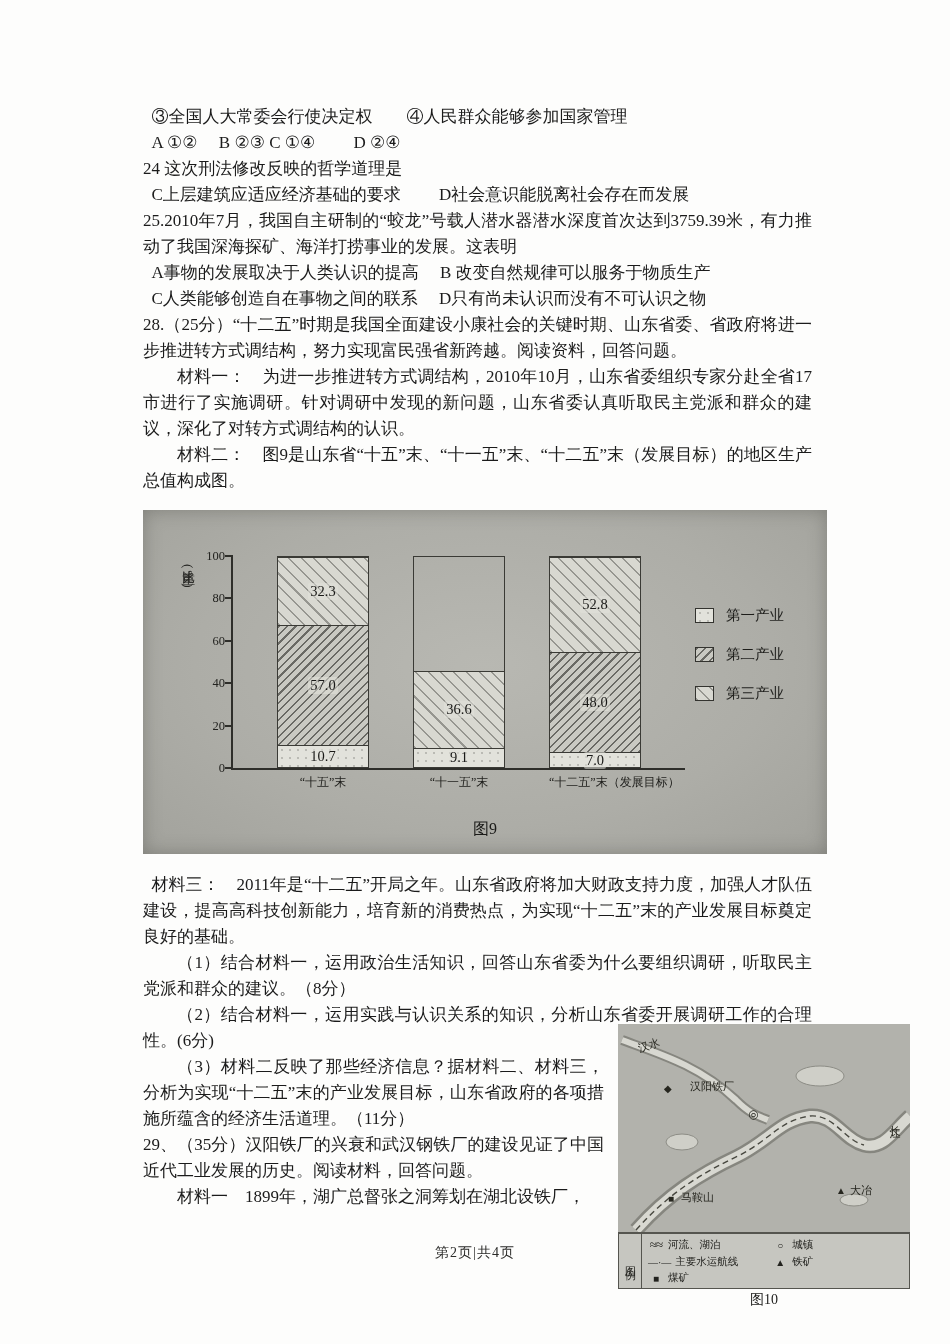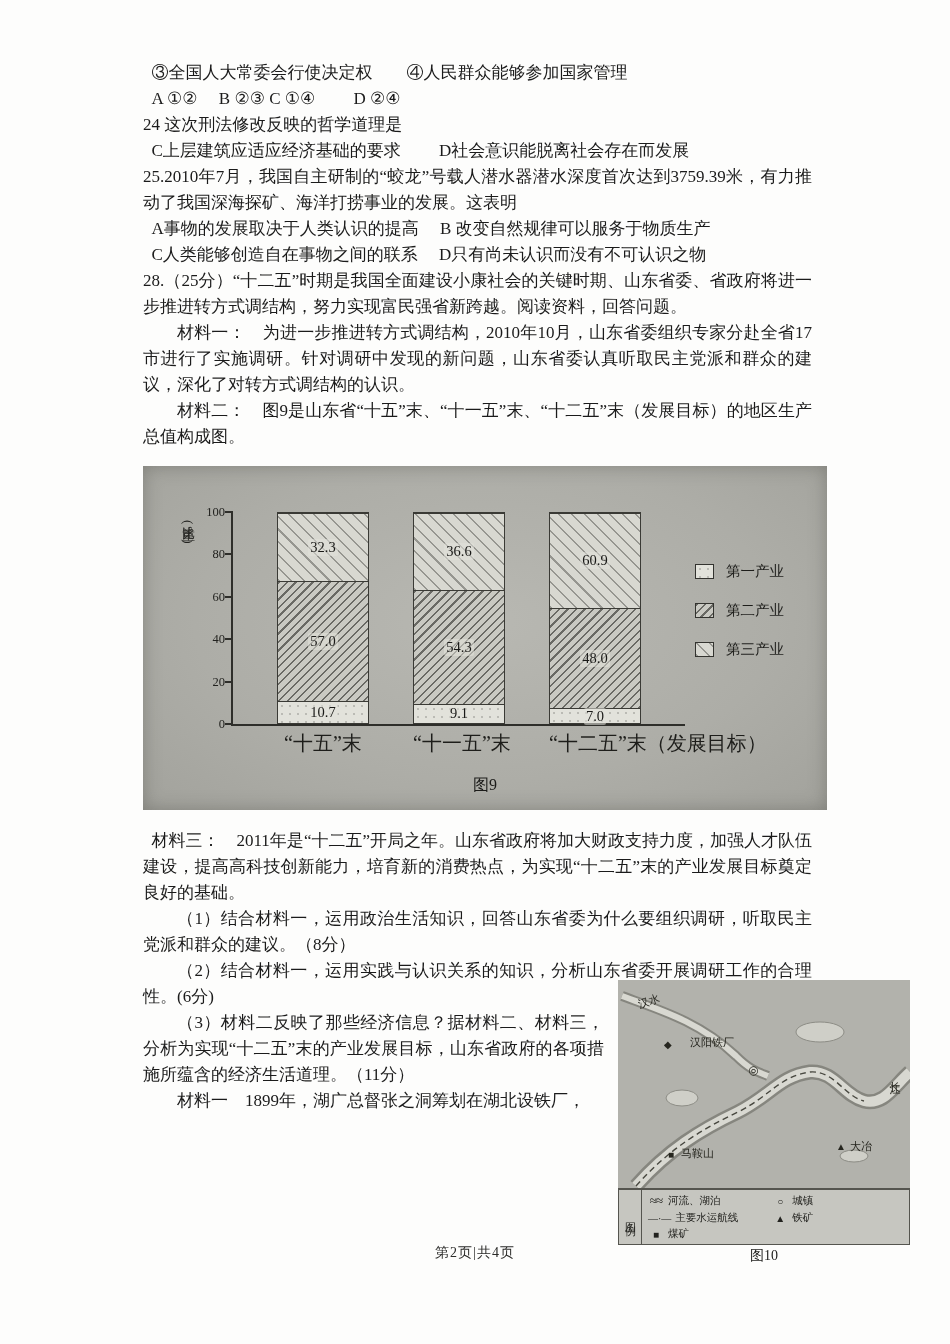--- a/index.html
+++ b/index.html
@@ -5,21 +5,21 @@
   html,body { margin:0; padding:0; background:#e9e9e7; }
   .page {
     position: relative;
     width: 950px; height: 1344px;
     margin: 0 auto;
     background: #fdfdfc;
     overflow: hidden;
     font-family: "Liberation Serif", "DejaVu Serif", serif;
     color: #1b1b1b;
   }
-  .content { padding: 60px 138px 0 143px; }
+  .content { padding: 104px 138px 0 143px; }
   p.ln { margin:0; font-size:17px; line-height:26px; text-align:justify; }
   .i0 { text-indent:0; } .i05 { text-indent:0.5em; } .i2 { text-indent:2em; }
 
   
   .fig9 {
     position: relative; width: 684px; height: 344px;
     margin: 16px 0 18px 0;
     background: radial-gradient(ellipse at 50% 45%, #b8b8b2 0%, #adada7 60%, #a2a29c 100%);
     box-shadow: inset 0 0 18px rgba(60,60,55,.35);
   }
@@ -44,21 +44,21 @@
          display:flex; align-items:center; justify-content:center; overflow:visible; }
   .seg-0 { background:#e2e2db;
            background-image: radial-gradient(rgba(70,70,64,.25) 1px, transparent 1px);
            background-size: 8px 8px; }
   .seg-1 { background:#c9c9c2;
            background-image: repeating-linear-gradient(135deg, rgba(42,42,38,.6) 0 1.5px, transparent 1.5px 6px); }
   .seg-2 { background:#d8d8d1;
            background-image: repeating-linear-gradient(45deg, rgba(42,42,38,.38) 0 1.5px, transparent 1.5px 9px); }
   .seg-label { font-size:14.5px; color:#191917; background:rgba(226,226,219,.55); padding:0 2px; border-radius:2px; }
   .xlabel { position:absolute; top:100%; margin-top:6px; width:100%; text-align:center;
-            font-size:20px; white-space:nowrap; color:#1d1d1a; }
+            font-size:12px; white-space:nowrap; color:#1d1d1a; }
   .chart-legend { position:absolute; left:552px; top:96px; }
   .lg-row { display:flex; align-items:center; gap:12px; margin-bottom:20px; }
   .lg-key { width:17px; height:13px; border:1px solid #33332f; display:inline-block; }
   .lg-label { font-size:14.5px; color:#1d1d1a; white-space:nowrap; }
   .fig9-cap { position:absolute; bottom:14px; left:0; width:100%; text-align:center; font-size:16px; color:#1b1b19; }
 
   
   .wrapzone { overflow:visible; }
   .fig10 {
     float:right; width:292px; margin:-30px -98px 6px 14px;
@@ -125,39 +125,36 @@
                 <span class="seg-label">32.3</span>
               </div>
             </div>
             <div class="xlabel">“十五”末</div>
           </div>
           <div class="bar-col">
             <div class="bar">
               <div class="seg seg-0" style="height: 9.1%;">
                 <span class="seg-label">9.1</span>
               </div>
-              <div class="seg seg-1" style="height: 54.3%;">
-                <span class="seg-label">54.3</span>
-              </div>
               <div class="seg seg-2" style="height: 36.6%;">
                 <span class="seg-label">36.6</span>
               </div>
             </div>
             <div class="xlabel">“十一五”末</div>
           </div>
           <div class="bar-col">
             <div class="bar">
               <div class="seg seg-0" style="height: 7%;">
                 <span class="seg-label">7.0</span>
               </div>
               <div class="seg seg-1" style="height: 48%;">
                 <span class="seg-label">48.0</span>
               </div>
               <div class="seg seg-2" style="height: 45%;">
-                <span class="seg-label">60.9</span>
+                <span class="seg-label">52.8</span>
               </div>
             </div>
             <div class="xlabel">“十二五”末（发展目标）</div>
           </div>
         </div>
       <div class="chart-legend" id="chart-legend">
           <div class="lg-row">
             <span class="lg-key seg-0"></span>
             <span class="lg-label">第一产业</span>
           </div>
@@ -228,19 +225,20 @@
               <div class="ml-item">
                 <span class="ml-sym sym-coal">■</span>
                 <span class="ml-label">煤矿</span>
               </div>
             </div>
         </div>
         <figcaption class="fig10-cap">图10</figcaption>
       </figure>
 
       <p class="ln i2">（3）材料二反映了那些经济信息？据材料二、材料三，分析为实现“十二五”末的产业发展目标，山东省政府的各项措施所蕴含的经济生活道理。（11分）</p>
+      <p class="ln i0">29、（35分）汉阳铁厂的兴衰和武汉钢铁厂的建设见证了中国近代工业发展的历史。阅读材料，回答问题。</p>
       <p class="ln i2">材料一　1899年，湖广总督张之洞筹划在湖北设铁厂，</p>
     </div>
 
   </main>
 
   <div class="footer">第2页|共4页</div>
 </div>
 
 </body></html>

